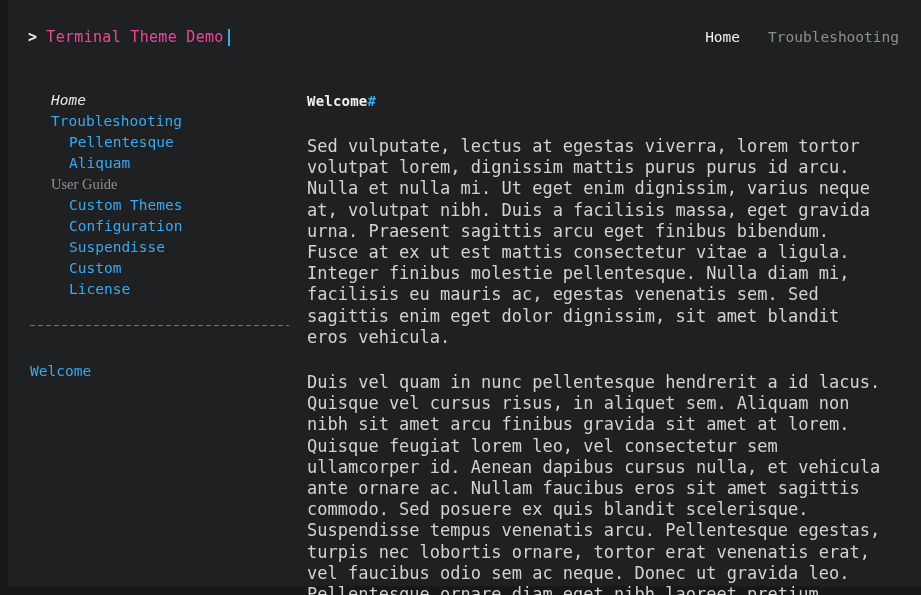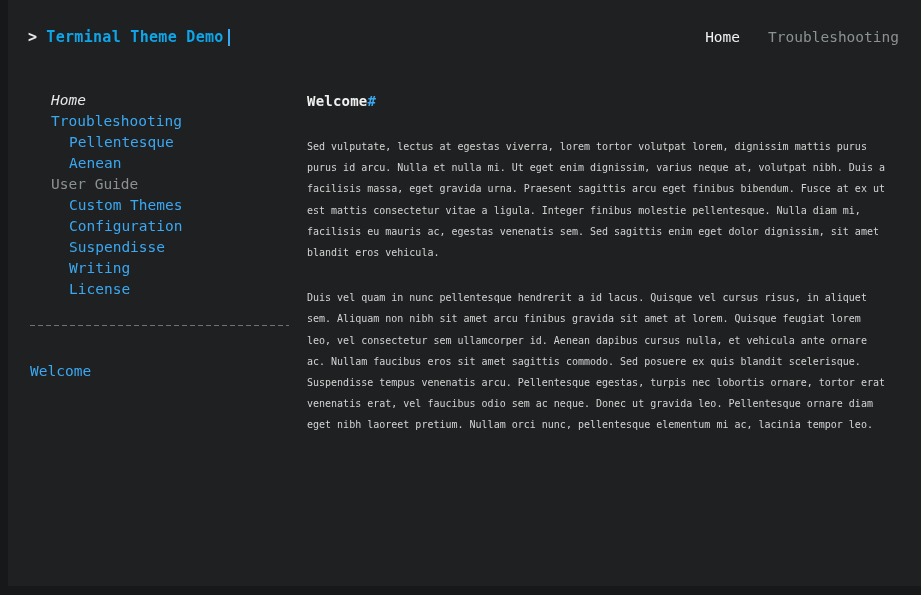--- a/index.html
+++ b/index.html
@@ -47,22 +47,22 @@
     font-size: 15px;
     letter-spacing: 0.3px;
     white-space: nowrap;
   }
   .brand-prompt {
     color: #e8e8e8;
     font-weight: bold;
     margin-right: 9px;
   }
   .brand-title {
-    color: #0ea5e9;
-    font-weight: bold;
+    color: #ec4899;
+    font-weight: normal;
     text-decoration: none;
   }
   .brand-cursor {
     display: inline-block;
     width: 2px;
     height: 17px;
     background: #3ba8f2;
     margin-left: 4px;
     vertical-align: middle;
   }
@@ -109,21 +109,21 @@
     font-size: 14.5px;
     line-height: 21px;
     padding: 0;
     white-space: nowrap;
     text-decoration: none;
   }
   .lvl-0 { padding-left: 43px; }
   .lvl-1 { padding-left: 61px; }
   .tree-link    { color: #3ba8f2; }
   .tree-current { color: #e6e6e6; font-style: italic; }
-  .tree-section { color: #8c9194; }
+  .tree-section { color: #8c9194; font-family: Liberation Serif, serif; }
 
   .sidebar-divider {
     margin: 25px 0 0 22px;
     width: 259px;
     height: 1px;
     background-image: repeating-linear-gradient(
       to right,
       #6e7376 0px, #6e7376 5px,
       rgba(0,0,0,0) 5px, rgba(0,0,0,0) 8px
     );
@@ -162,21 +162,21 @@
     line-height: 22px;
     letter-spacing: 0.2px;
   }
   .anchor-hash {
     color: #3ba8f2;
     font-weight: bold;
     text-decoration: none;
   }
   .content p {
     margin: 24px 0 0 0;
-    font-size: 10px;
+    font-size: 17px;
     line-height: 21.2px;
     color: #d3d3d3;
     max-width: 580px;
     white-space: pre-wrap;
   }
 </style>
 </head>
 <body>
 
 <div class="page-frame">
@@ -202,36 +202,36 @@
       <li>
           <span class="nav-row lvl-0 tree-current">Home</span>
         </li>
       <li>
           <a class="nav-row lvl-0 tree-link" href="#">Troubleshooting</a>
         </li>
       <li>
           <a class="nav-row lvl-1 tree-link" href="#">Pellentesque</a>
         </li>
       <li>
-          <a class="nav-row lvl-1 tree-link" href="#">Aenean</a>
+          <a class="nav-row lvl-1 tree-link" href="#">Aliquam</a>
         </li>
       <li>
           <span class="nav-row lvl-0 tree-section">User Guide</span>
         </li>
       <li>
           <a class="nav-row lvl-1 tree-link" href="#">Custom Themes</a>
         </li>
       <li>
           <a class="nav-row lvl-1 tree-link" href="#">Configuration</a>
         </li>
       <li>
           <a class="nav-row lvl-1 tree-link" href="#">Suspendisse</a>
         </li>
       <li>
-          <a class="nav-row lvl-1 tree-link" href="#">Writing</a>
+          <a class="nav-row lvl-1 tree-link" href="#">Custom</a>
         </li>
       <li>
           <a class="nav-row lvl-1 tree-link" href="#">License</a>
         </li>
     </ul>
 
     <div class="sidebar-divider"></div>
 
     <ul class="toc">
       <li>

